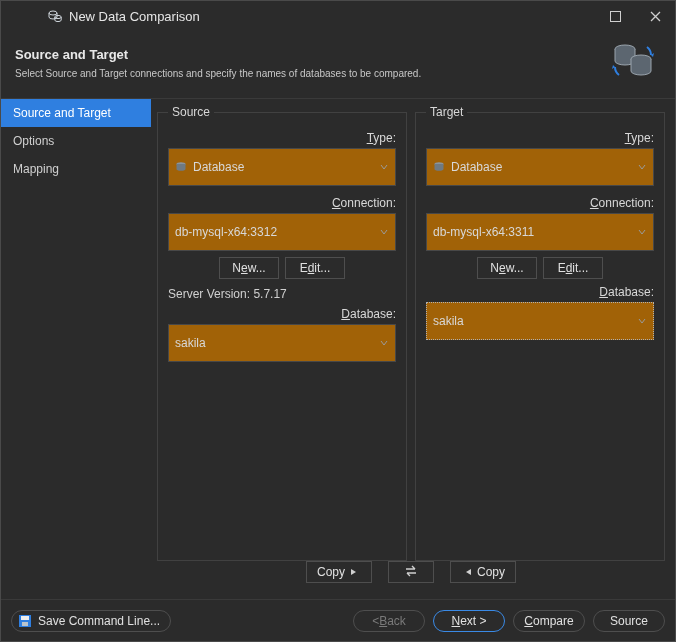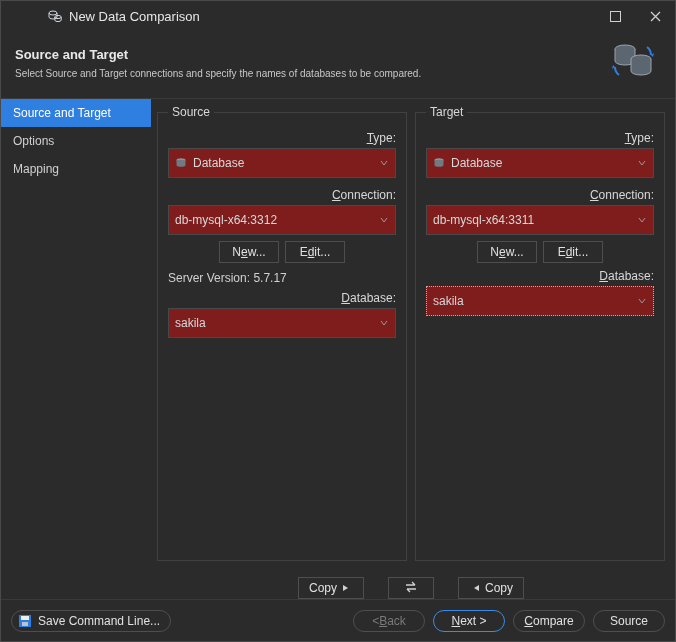--- a/index.html
+++ b/index.html
@@ -78,22 +78,22 @@
     background: #2b2b2b;
   }
   fieldset.panel legend {
     padding: 0 4px;
     color: #d8d8d8;
     font-size: 12px;
   }
   .field-label { margin-top: 6px; margin-bottom: 3px; color: #d8d8d8; text-align: right; }
   .field-label .u { text-decoration: underline; }
   .combo {
-    height: 30px;
-    background: #7f1d1d;
+    height: 38px;
+    background: #a16207;
     border: 1px solid #484848;
     display: flex; align-items: center;
     padding: 0 4px 0 6px;
     color: #d8d8d8;
     position: relative;
   }
   .combo.focused { border: 1px dotted #b0b0b0; }
   .combo .combo-text { flex: 1 1 auto; white-space: nowrap; overflow: hidden; }
   .combo .db-glyph { margin-right: 6px; display: inline-flex; }
   .combo .caret {
@@ -110,21 +110,21 @@
     color: #e0e0e0;
     display: inline-flex; align-items: center; justify-content: center;
     font-size: 12px;
   }
   .btn.small { min-width: 60px; }
   .static-line { margin-top: 8px; color: #d0d0d0; }
   .panel-fill { flex: 1 1 auto; }
   
   .swaprow {
     height: 38px;
-    display: flex; align-items: flex-end; justify-content: center; gap: 24px;
+    display: flex; align-items: flex-start; justify-content: center; gap: 16px;
   }
   .swaprow .btn { min-width: 60px; }
   
   .footer {
     height: 42px;
     border-top: 1px solid #3a3a3a;
     display: flex; align-items: center;
     padding: 0 10px;
     gap: 8px;
   }

